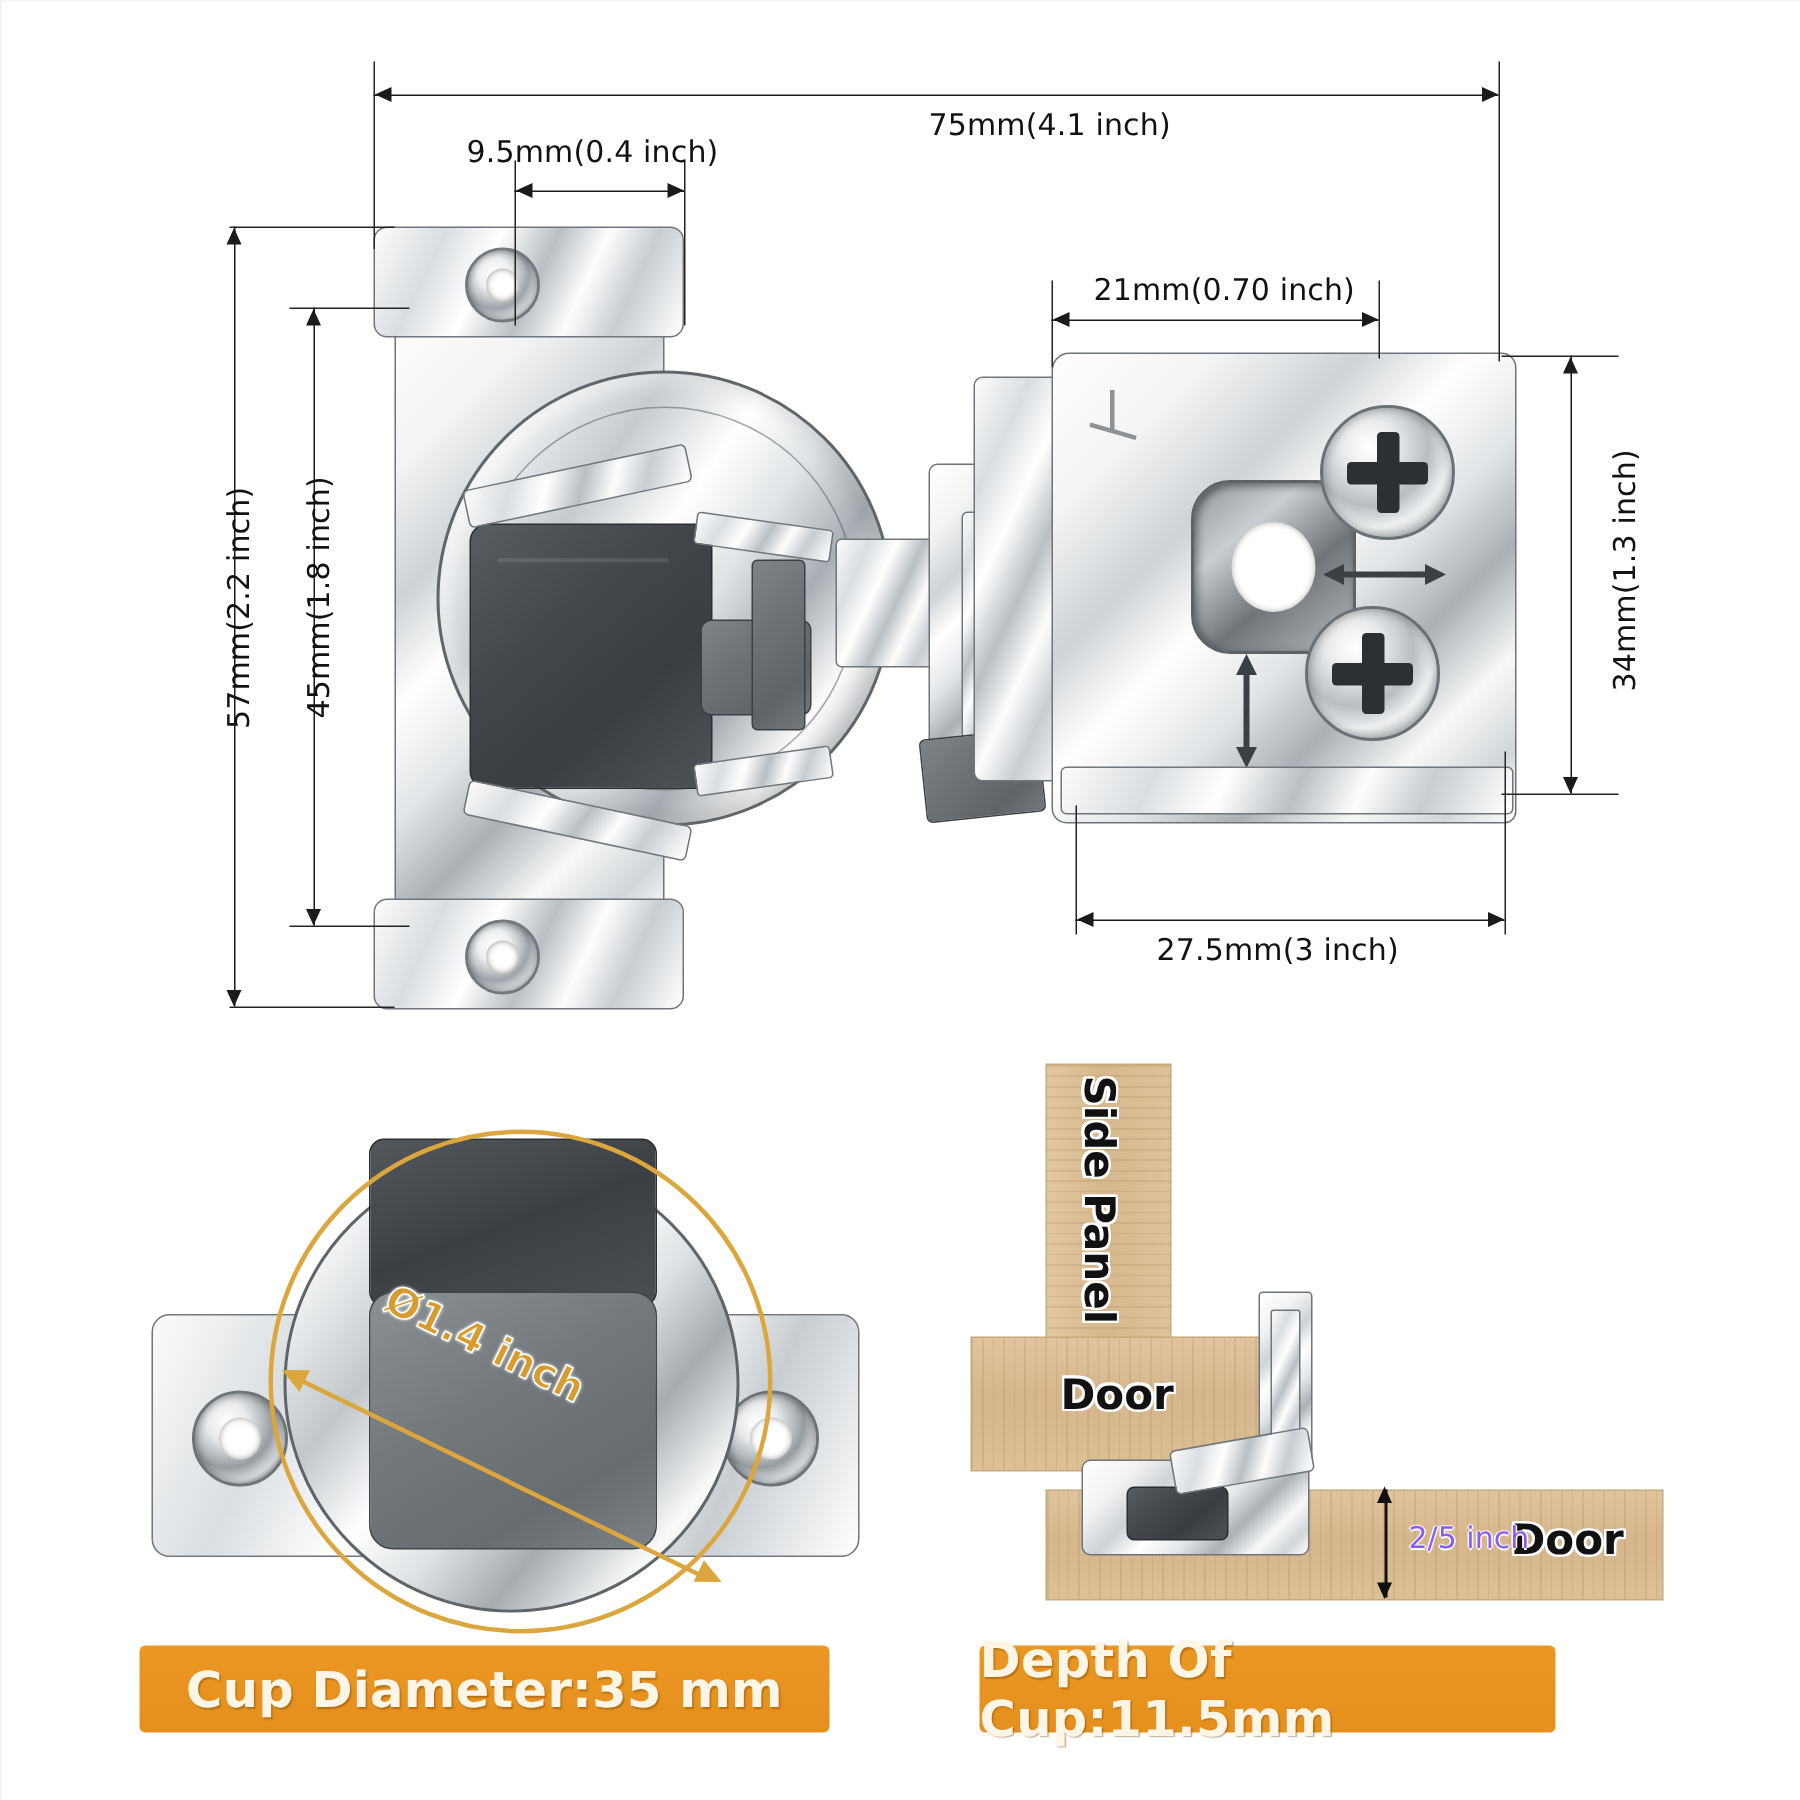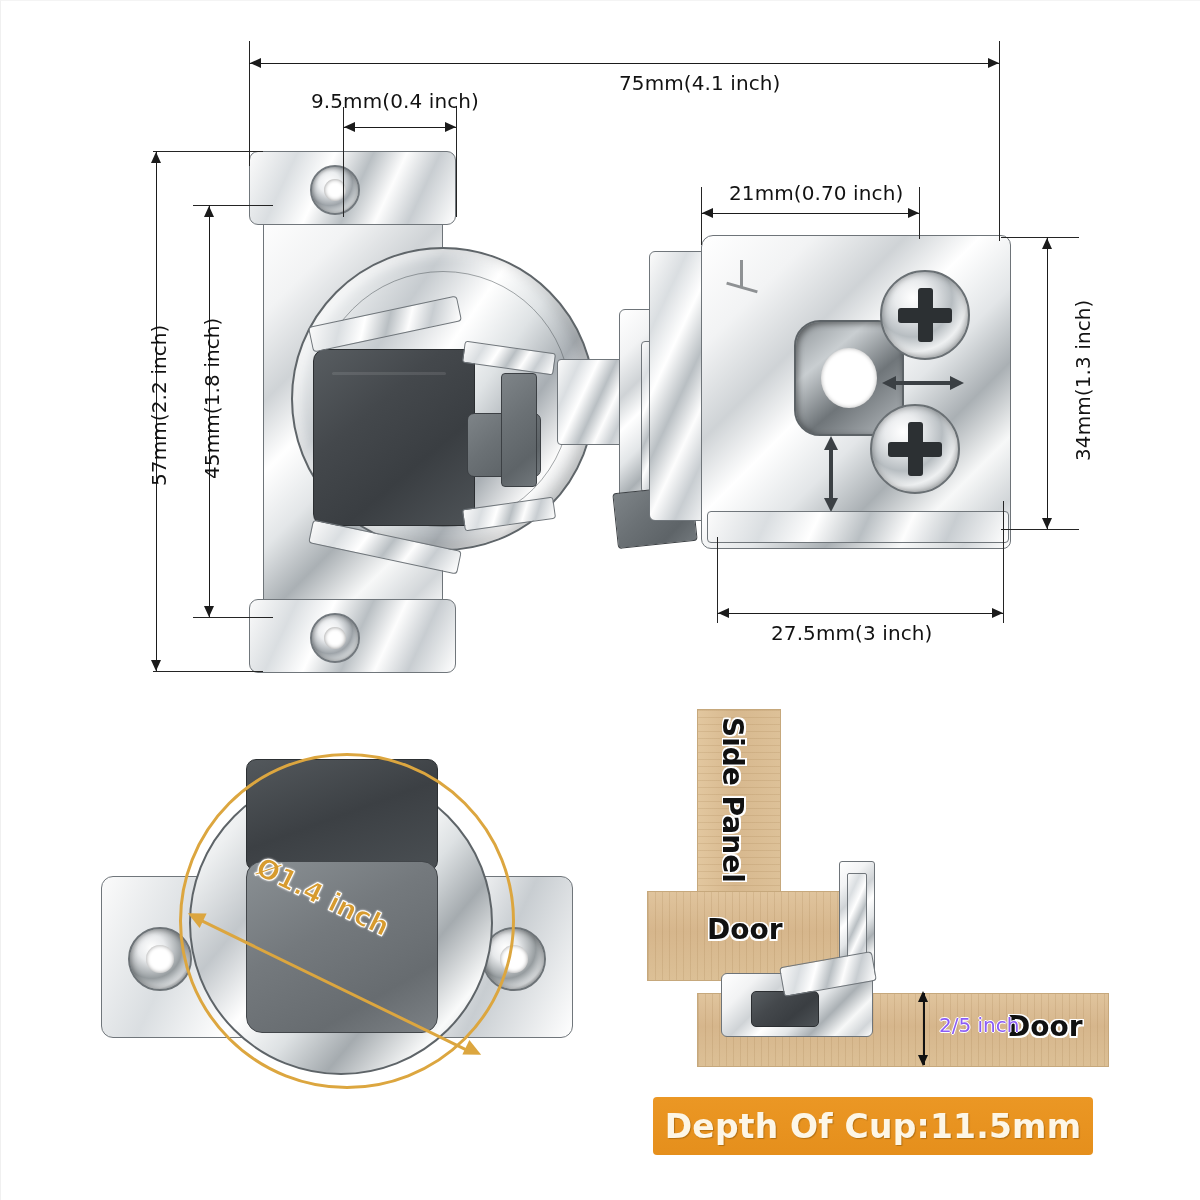--- a/index.html
+++ b/index.html
@@ -366,20 +366,23 @@
     <div id="cup-face-top"></div>
     <div id="cup-face-cap"></div>
 
     <div id="dia-circle"></div>
     <div id="dia-arrow-line"></div>
     <div class="dia-head" style="left:126px;top:178px;border-top:8px solid transparent;border-bottom:8px solid transparent;border-right:17px solid #dca63f;transform:rotate(26deg);"></div>
     <div class="dia-head" style="left:404px;top:312px;border-top:8px solid transparent;border-bottom:8px solid transparent;border-left:17px solid #dca63f;transform:rotate(26deg);"></div>
     <div id="dia-label">Ø1.4 inch</div>
   </div>
 
+  <div class="banner" style="left:92px;top:1096px;width:460px;">
+    <span>Cup Diameter:35 mm</span>
+  </div>
 
   <div id="panel-install">
 
     <div class="wood vertgrain" style="left:56px;top:8px;width:82px;height:190px;"></div>
     <div class="woodlabel vert" style="left:108px;top:16px;">Side Panel</div>
 
     <div class="wood" style="left:6px;top:190px;width:220px;height:88px;"></div>
     <div class="woodlabel" style="left:66px;top:212px;">Door</div>
 
     <div class="wood" style="left:56px;top:292px;width:410px;height:72px;"></div>
@@ -391,17 +394,17 @@
     <div class="metal" style="position:absolute;left:80px;top:272px;width:150px;height:62px;border-radius:6px;"></div>
     <div class="plastic" style="position:absolute;left:110px;top:290px;width:66px;height:34px;border-radius:5px;"></div>
     <div class="metal2" style="position:absolute;left:140px;top:258px;width:92px;height:28px;border-radius:4px;transform:rotate(-10deg);"></div>
 
     <div class="line vline" style="left:282px;top:292px;height:72px;background:#111;width:2px;"></div>
     <div class="arw arw-u" style="left:277px;top:290px;border-bottom-color:#111;"></div>
     <div class="arw arw-d" style="left:277px;top:354px;border-top-color:#111;"></div>
     <div id="depth-label" style="left:298px;top:312px;">2/5 inch</div>
   </div>
 
-  <div class="banner" style="left:652px;top:1096px;width:440px;">
+  <div class="banner" style="left:652px;top:1096px;width:384px;">
     <span>Depth Of Cup:11.5mm</span>
   </div>
 
 </div>
 
 </body></html>

